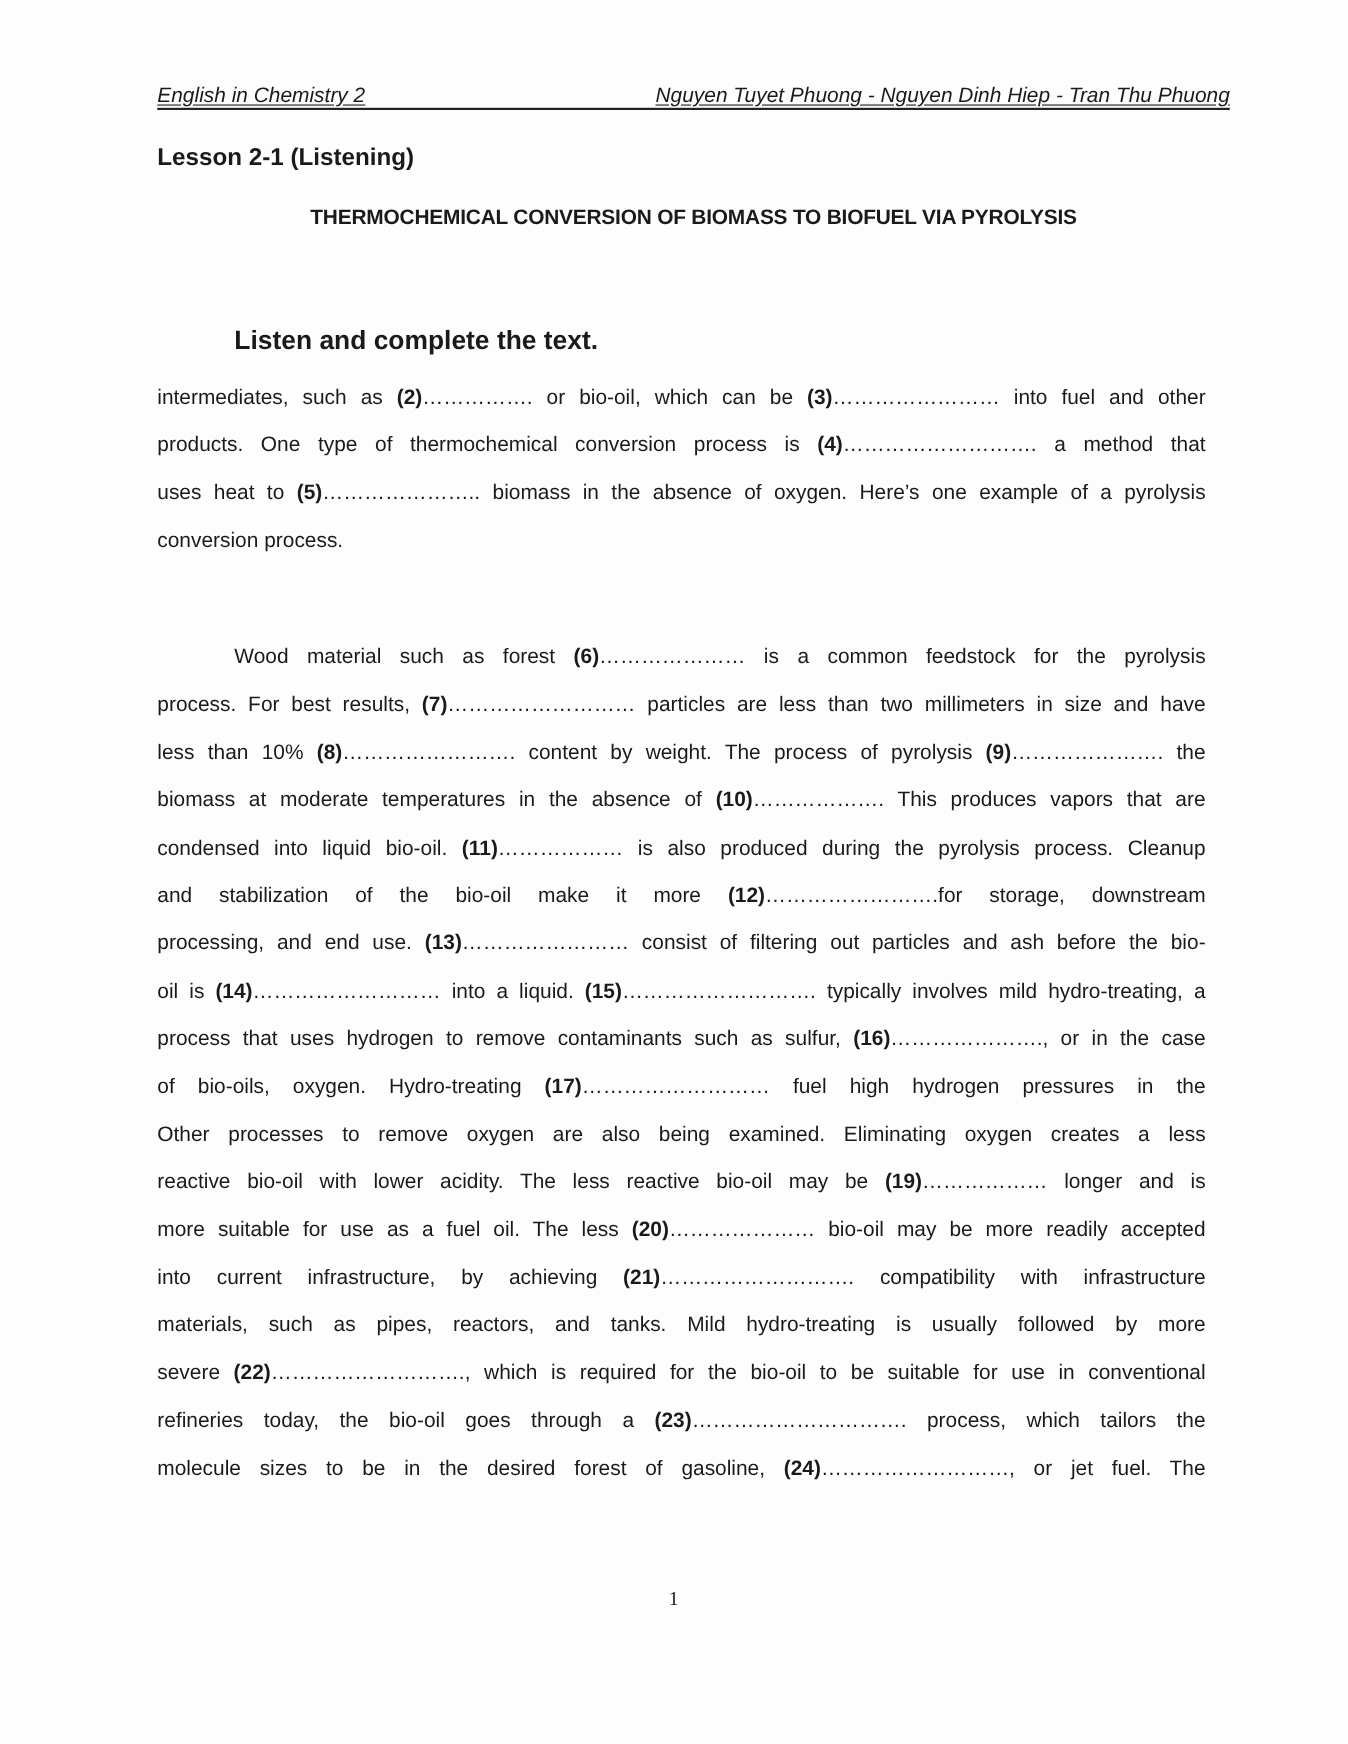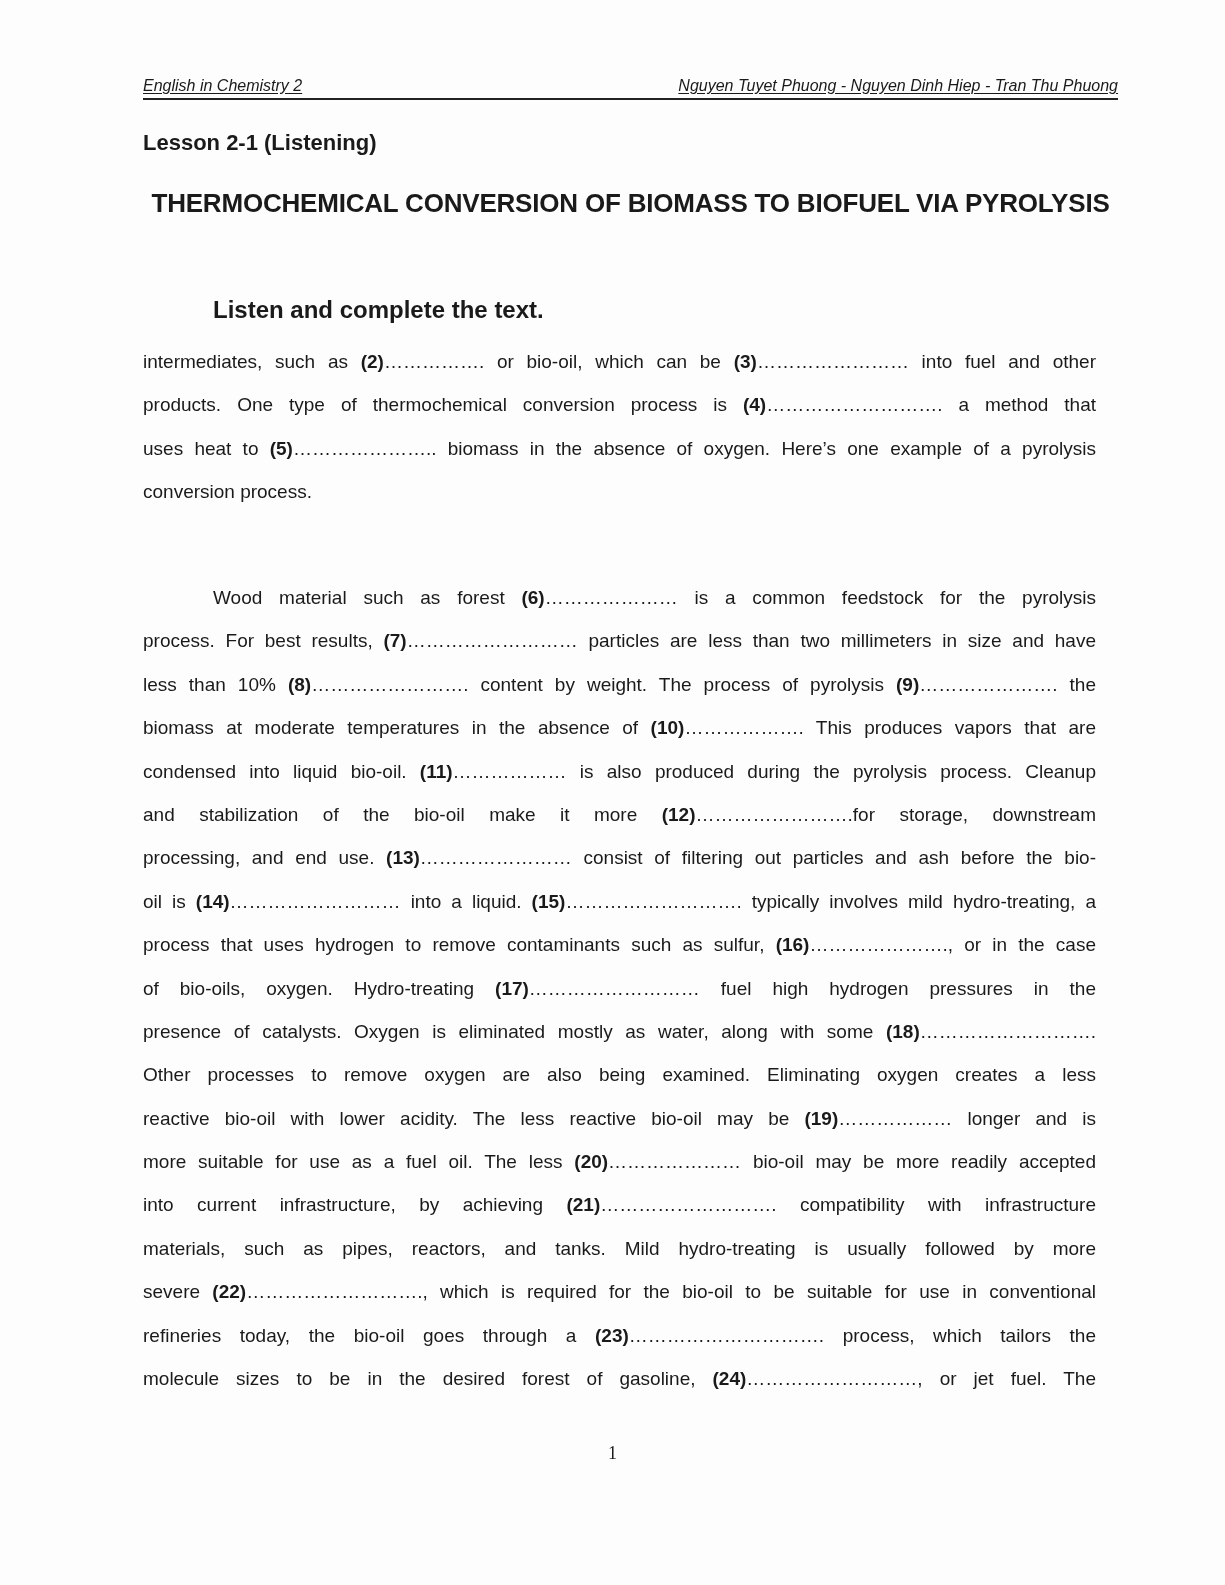--- a/index.html
+++ b/index.html
@@ -2,31 +2,31 @@
 <html><head>
 <meta charset="utf-8">
 <style>
   html, body { margin: 0; padding: 0; background: #fdfdfd; }
   body {
     width: 1225px; height: 1585px; position: relative; overflow: hidden;
     font-family: "Liberation Sans", "DejaVu Sans", sans-serif; color: #1a1a1a;
   }
   .header {
     position: absolute; left: 143px; top: 76px; width: 975px; height: 22px;
-    border-bottom: 2px solid #222; font-style: italic; font-size: 16px;
-    display: flex; justify-content: space-between; align-items: flex-start;
+    border-bottom: 2px solid #222; font-style: italic; font-size: 19px;
+    display: flex; justify-content: space-between; align-items: flex-end;
     line-height: 20px;
   }
   .header span { text-decoration: underline; text-underline-offset: 2px; }
   .lesson-title {
     position: absolute; left: 143px; top: 130px; font-size: 22px; font-weight: bold;
   }
   .main-title {
     position: absolute; left: 143px; width: 975px; top: 188px; text-align: center;
-    font-size: 26px; font-weight: bold; letter-spacing: -0.2px;
+    font-size: 19px; font-weight: bold; letter-spacing: -0.2px;
   }
   .instruction {
     position: absolute; left: 213px; top: 296px; font-size: 24px; font-weight: bold;
   }
   .para {
     position: absolute; left: 143px; width: 953px; font-size: 19px;
     line-height: 43.4px; text-align: justify; text-align-last: auto;
   }
   .para .line { display: block; text-align: justify; text-align-last: justify; white-space: nowrap; height: 43.4px; }
   .para .line.last { text-align-last: left; }
@@ -61,21 +61,20 @@
     <span class="line indent"><span>Wood material such as forest </span><b class="num">(6)</b><span>………………… is a common feedstock for the pyrolysis</span></span>
     <span class="line"><span>process. For best results, </span><b class="num">(7)</b><span>……………………… particles are less than two millimeters in size and have</span></span>
     <span class="line"><span>less than 10% </span><b class="num">(8)</b><span>……………………. content by weight. The process of pyrolysis </span><b class="num">(9)</b><span>…………………. the</span></span>
     <span class="line"><span>biomass at moderate temperatures in the absence of </span><b class="num">(10)</b><span>………………. This produces vapors that are</span></span>
     <span class="line"><span>condensed into liquid bio-oil. </span><b class="num">(11)</b><span>……………… is also produced during the pyrolysis process. Cleanup</span></span>
     <span class="line"><span>and stabilization of the bio-oil make it more </span><b class="num">(12)</b><span>…………………….for storage, downstream</span></span>
     <span class="line"><span>processing, and end use. </span><b class="num">(13)</b><span>…………………… consist of filtering out particles and ash before the bio-</span></span>
     <span class="line"><span>oil is </span><b class="num">(14)</b><span>……………………… into a liquid. </span><b class="num">(15)</b><span>………………………. typically involves mild hydro-treating, a</span></span>
     <span class="line"><span>process that uses hydrogen to remove contaminants such as sulfur, </span><b class="num">(16)</b><span>…………………., or in the case</span></span>
     <span class="line"><span>of bio-oils, oxygen. Hydro-treating </span><b class="num">(17)</b><span>……………………… fuel high hydrogen pressures in the</span></span>
-    <span class="line"><span>presence of catalysts. Oxygen is eliminated mostly as water, along with some </span><b class="num">(18)</b><span>……………………….</span></span>
     <span class="line"><span>Other processes to remove oxygen are also being examined. Eliminating oxygen creates a less</span></span>
     <span class="line"><span>reactive bio-oil with lower acidity. The less reactive bio-oil may be </span><b class="num">(19)</b><span>……………… longer and is</span></span>
     <span class="line"><span>more suitable for use as a fuel oil. The less </span><b class="num">(20)</b><span>………………… bio-oil may be more readily accepted</span></span>
     <span class="line"><span>into current infrastructure, by achieving </span><b class="num">(21)</b><span>………………………. compatibility with infrastructure</span></span>
     <span class="line"><span>materials, such as pipes, reactors, and tanks. Mild hydro-treating is usually followed by more</span></span>
     <span class="line"><span>severe </span><b class="num">(22)</b><span>………………………., which is required for the bio-oil to be suitable for use in conventional</span></span>
     <span class="line"><span>refineries today, the bio-oil goes through a </span><b class="num">(23)</b><span>…………………………. process, which tailors the</span></span>
     <span class="line"><span>molecule sizes to be in the desired forest of gasoline, </span><b class="num">(24)</b><span>………………………, or jet fuel. The</span></span>
   </div>
 

